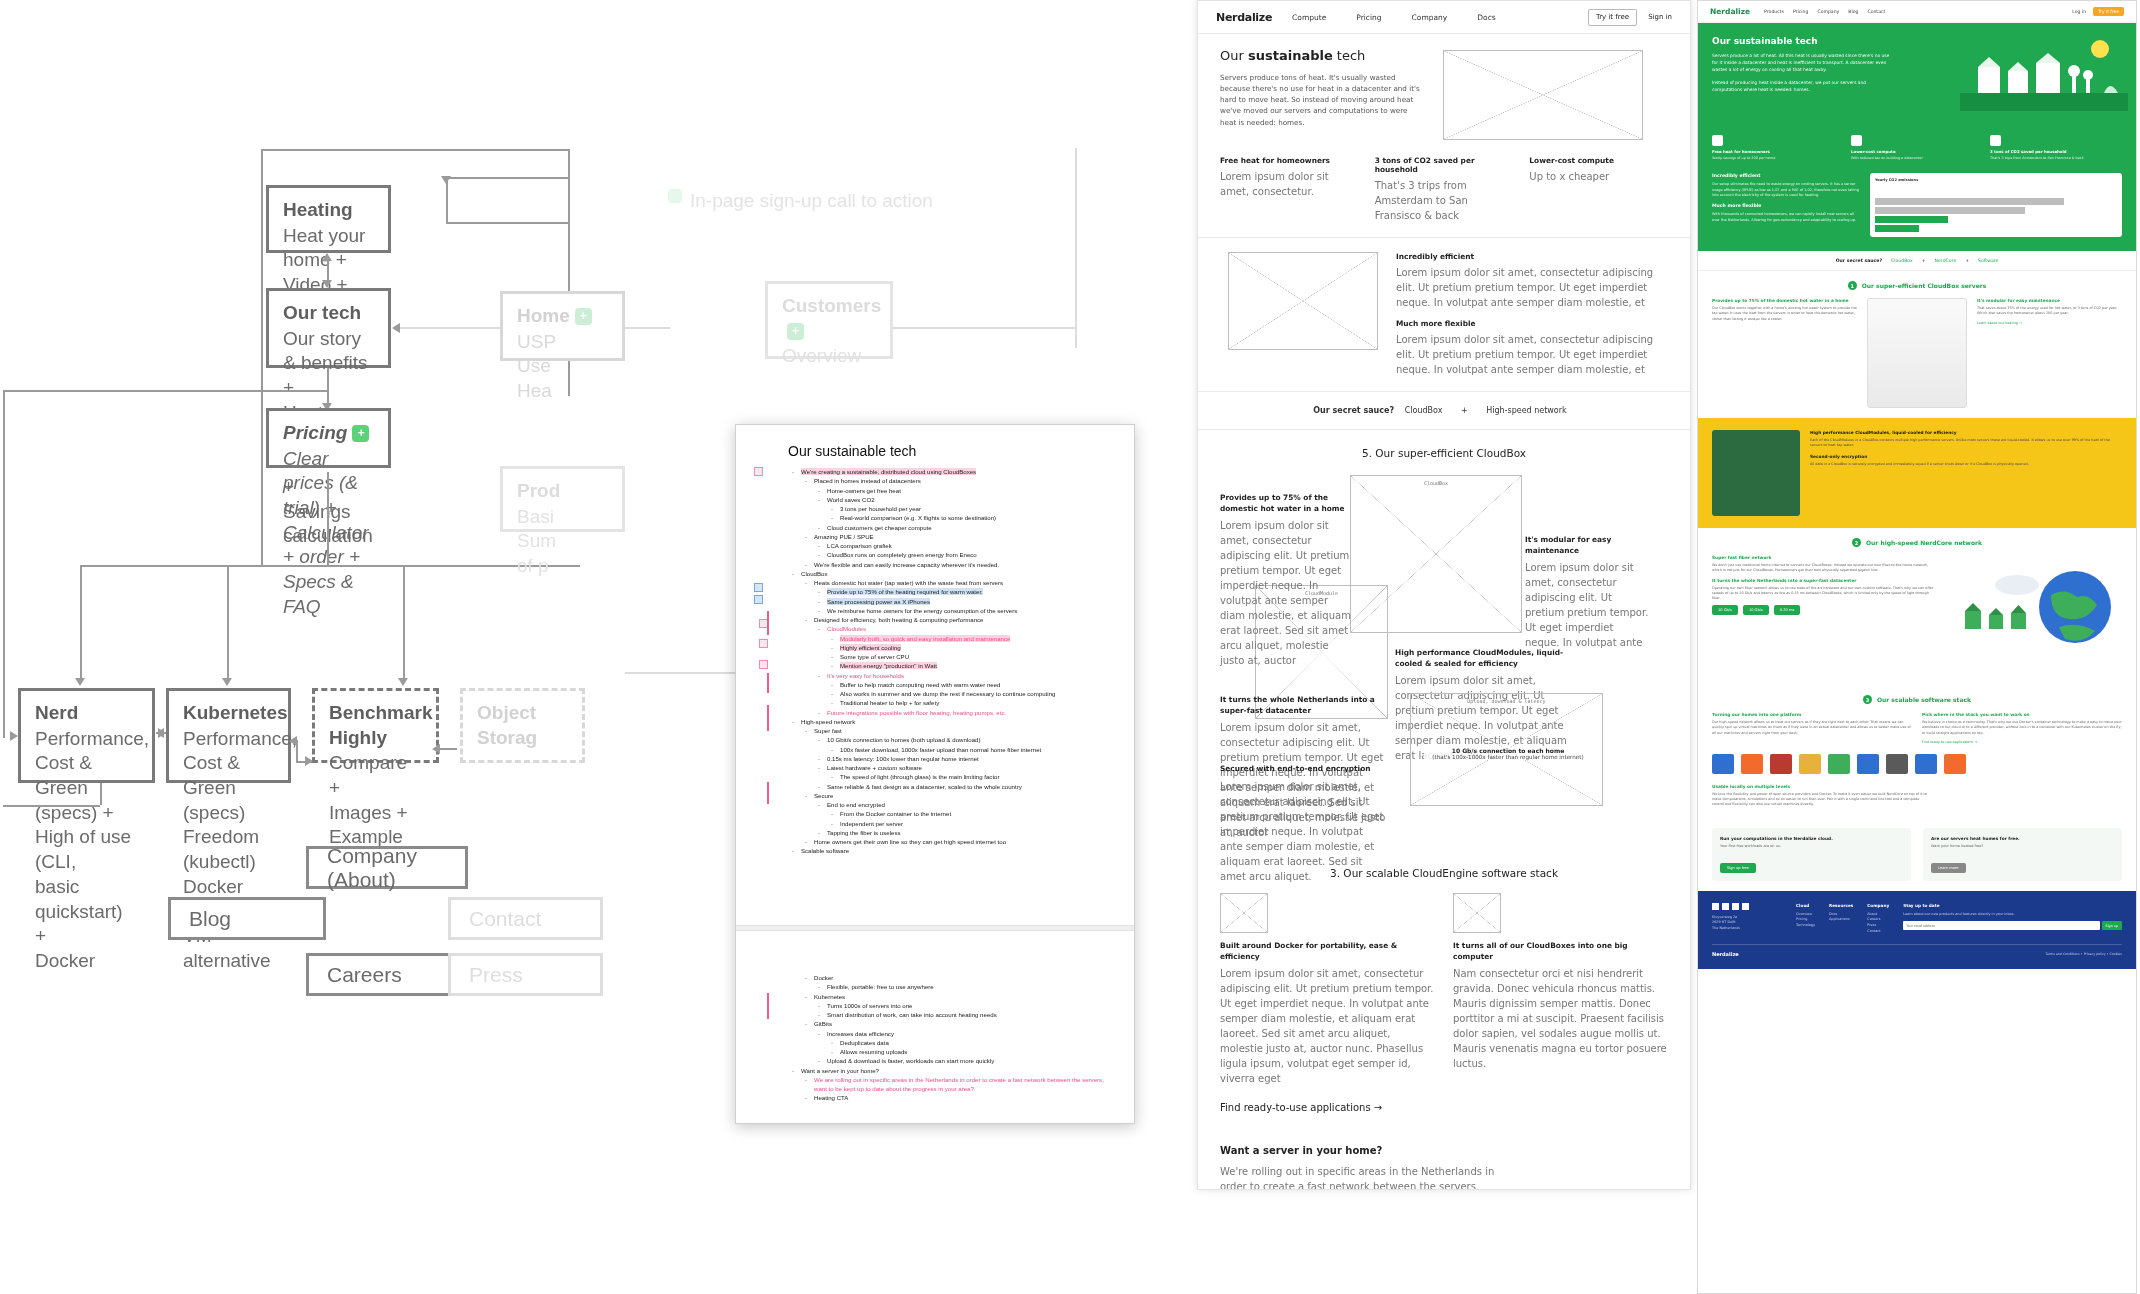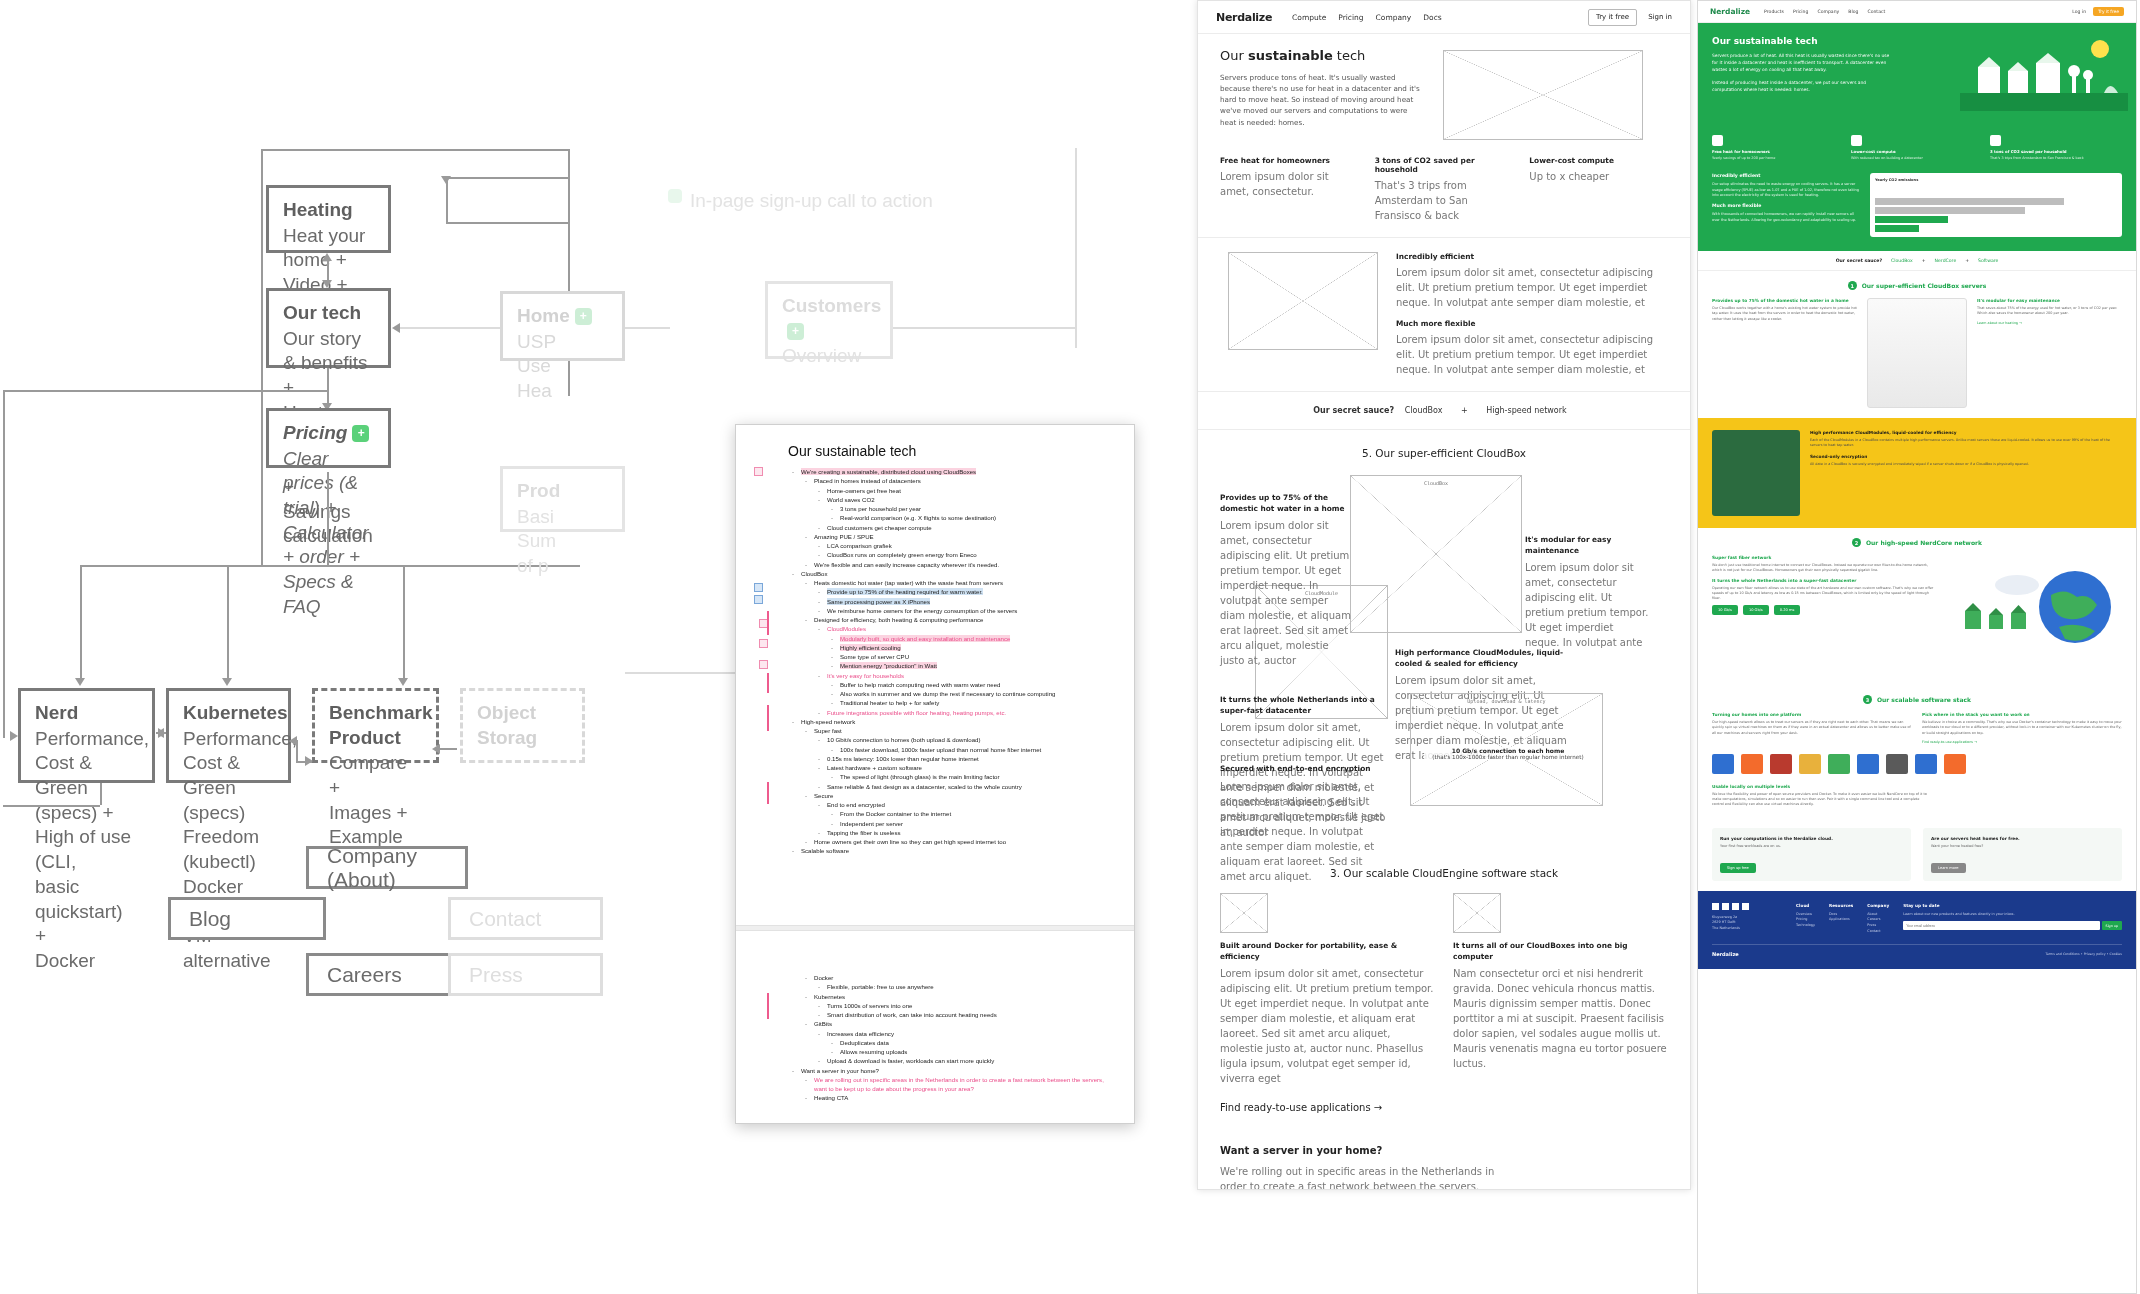--- a/index.html
+++ b/index.html
@@ -44,21 +44,21 @@
 
   
   #wire {
     position:absolute; left:1197px; top:0; width:494px; height:1190px;
     background:#fff; border:1px solid #e3e3e3;
     box-shadow:0 0 7px rgba(0,0,0,.13);
     font-family:"DejaVu Sans", sans-serif; overflow:hidden;
   }
   .wf-nav { height:33px; display:flex; align-items:center; padding:0 18px; border-bottom:1px solid #ececec; }
   .wf-logo { font-size:11px; font-weight:bold; color:#222; letter-spacing:-.3px; }
-  .wf-nav-links { display:flex; gap:12px; margin-left:20px; }
+  .wf-nav-links { display:flex; gap:30px; margin-left:20px; }
   .wf-nav-links span { font-size:7.5px; color:#333; }
   .wf-nav-right { margin-left:auto; display:flex; align-items:center; gap:11px; }
   .wf-btn { font-size:7px; color:#222; border:1px solid #b9b9b9; padding:3.5px 7px; border-radius:2px; }
   .wf-signin { font-size:7px; color:#222; }
   .wf-sec { padding:14px 22px; border-bottom:1px solid #ececec; }
   .wf-h1 { font-size:13px; color:#222; margin:0 0 9px 0; font-weight:400; }
   .wf-h1 b { font-weight:bold; }
   .wf-p { font-size:7.2px; color:#555; line-height:1.55; margin:0; }
   .wf-x { border:1px solid #bdbdbd; position:relative; }
   .wf-x::before, .wf-x::after { content:""; position:absolute; left:0;top:0;width:100%;height:100%;
@@ -217,21 +217,21 @@
     <span>Nerd &amp; VM alternative</span>
   </div>
   <div class="ln h" style="left:156px; top:732px; width:10px;"></div>
   <div class="arw left" style="left:156px; top:728px;"></div>
   <div class="arw right" style="left:158px; top:728px;"></div>
 
   <div class="ln v" style="left:100px; top:783px; height:22px;"></div>
   <div class="ln h" style="left:3px; top:805px; width:97px;"></div>
 
   <div class="sm-box dashed" id="b-bench" style="left:312px; top:688px; width:127px; height:75px;">
-    <span class="t">Benchmark Product</span>
+    <span class="t">Benchmark Highly</span>
     <span>Compare +</span><br>
     <span>Images +</span><br>
     <span>Example report</span>
   </div>
   <div class="ln h" style="left:296px; top:761px; width:16px;"></div>
   <div class="ln v" style="left:296px; top:740px; height:22px;"></div>
   <div class="arw left" style="left:289px; top:736px;"></div>
   <div class="arw right" style="left:305px; top:756px;"></div>
   <div class="ln h" style="left:439px; top:748px; width:18px;"></div>
   <div class="arw left" style="left:432px; top:744px;"></div>

